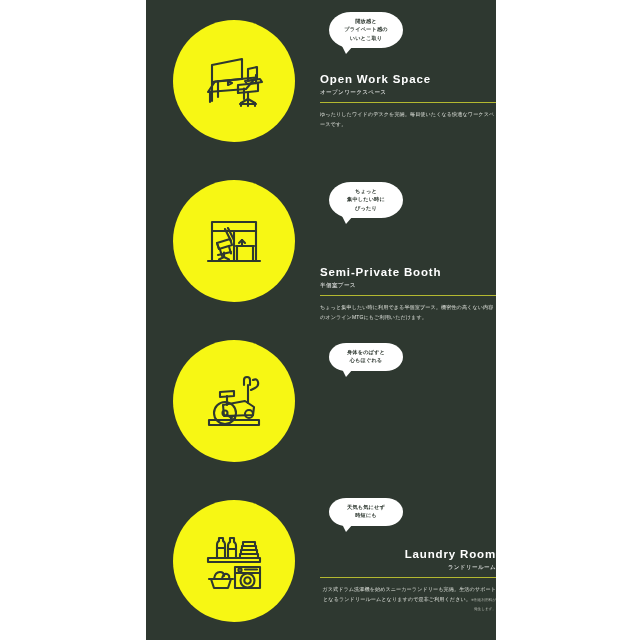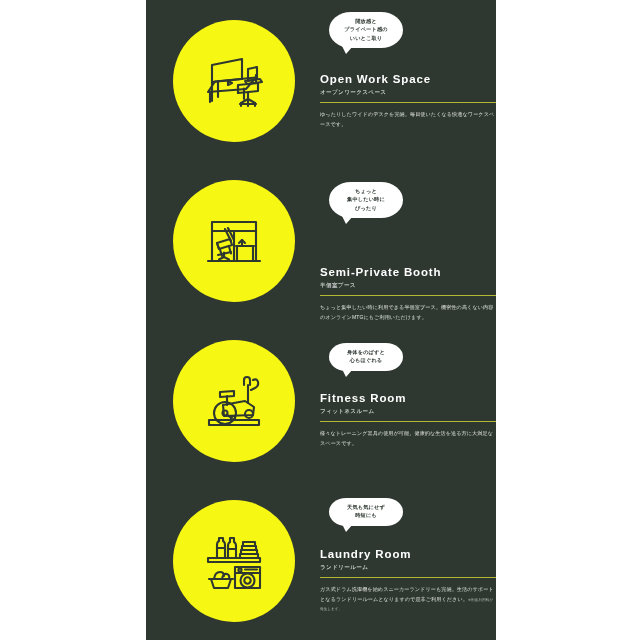--- a/index.html
+++ b/index.html
@@ -106,21 +106,21 @@
   .bw-0 { left: 9px;  top: 12px; }
   .bw-1 { left: 9px;  top: 22px; }
   .bw-2 { left: 9px;  top: 23px; }
   .bw-3 { left: 9px;  top: 18px; }
 
   
   .title-block { position: absolute; left: 0; width: 176px; }
   .tb-0 { top: 73px; }
   .tb-1 { top: 232px; margin-top: 34px; }
   .tb-2 { top: 392px; }
-  .tb-3 { top: 551px; }
+  .tb-3 { top: 551px; text-align: right; }
 
   .title-en {
     color: #ffffff;
     font-size: 11.5px;
     font-weight: 700;
     letter-spacing: 0.85px;
     line-height: 1.15;
     white-space: nowrap;
   }
   .title-ja {
@@ -282,26 +282,20 @@
           </g>
         </svg>
       </div>
       <div class="text-col">
         <div class="bubble-wrap bw-2">
           <div class="bubble">
             <span class="bubble-line">身体をのばすと</span>
             <span class="bubble-line">心もほぐれる</span>
           </div>
         </div>
-        <div class="title-block tb-2" style="top:72px">
-          <div class="title-en">Fitness Room</div>
-          <div class="title-ja">フィットネスルーム</div>
-          <div class="divider"></div>
-          <div class="desc"><span>様々なトレーニング器具の使用が可能。健康的な生活を送る方に大満足なスペースです。</span></div>
-        </div>
       </div>
     </div>
 
     <div class="facility-row row-3">
       <div class="icon-circle">
         <svg viewBox="0 0 72 72" aria-hidden="true">
           <g class="icon-stroke">
 
             <path d="M10 33 L62 33 L62 37 L10 37 Z"></path>
 

